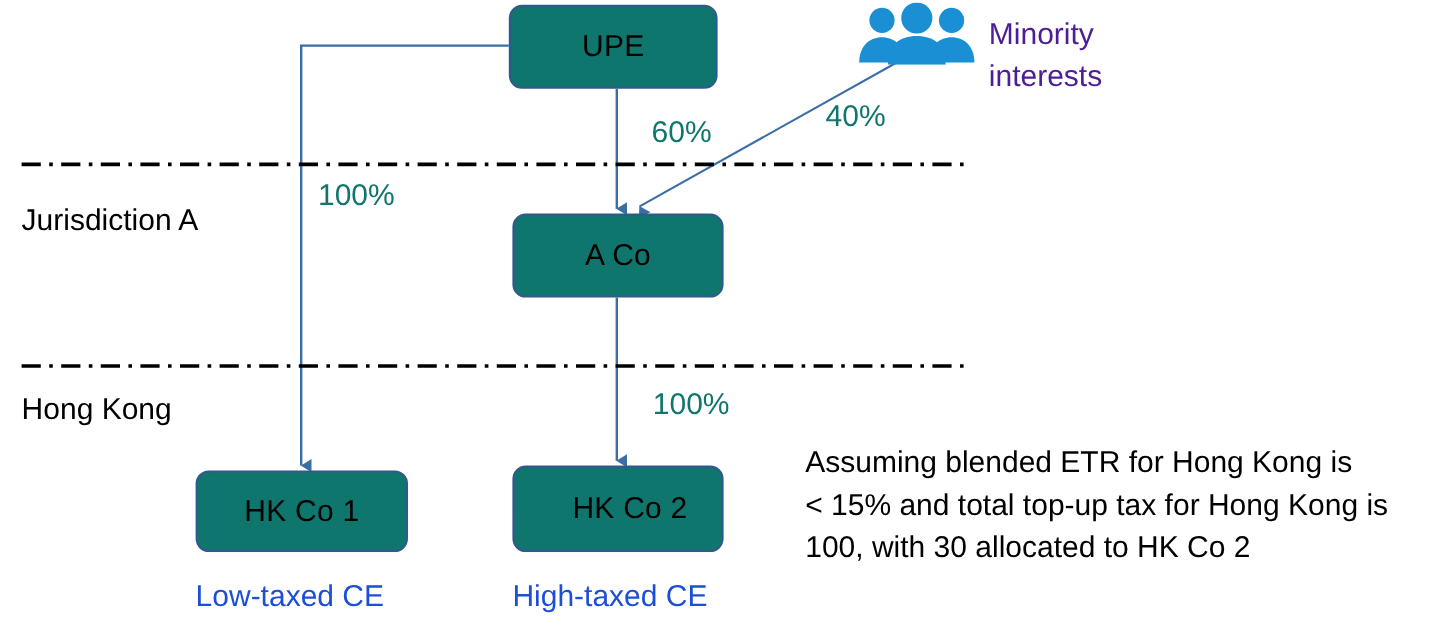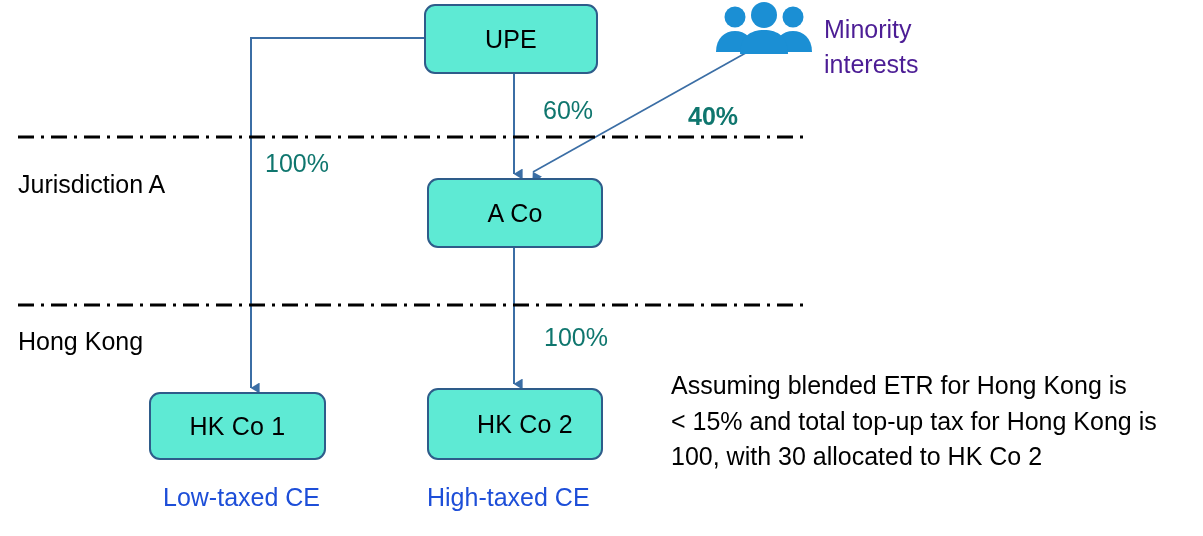--- a/index.html
+++ b/index.html
@@ -22,21 +22,21 @@
     position: absolute;
     left: 0;
     top: 0;
     width: 1203px;
     height: 536px;
     pointer-events: none;
   }
   .node-box {
     position: absolute;
     box-sizing: border-box;
-    background: #5eead4;
+    background: #0f766e;
     border: 2.2px solid #2E5C8A;
     border-radius: 11px;
     display: flex;
     align-items: center;
     justify-content: center;
     font-size: 25px;
     color: #000000;
     letter-spacing: 0.2px;
   }
   .label-text {
@@ -128,36 +128,36 @@
   </svg>
 
   <div class="node-box" style="left:424px; top:4px; width:174px; height:70px;">
     <span>UPE</span>
   </div>
 
   <div class="node-box" style="left:427px; top:178px; width:176px; height:70px;">
     <span>A Co</span>
   </div>
 
-  <div class="node-box" style="left:149px; top:392px; width:177px; height:68px;align-items:center;">
+  <div class="node-box" style="left:163px; top:392px; width:177px; height:68px;align-items:center;">
     <span>HK Co 1</span>
   </div>
 
   <div class="node-box" style="left:427px; top:388px; width:176px; height:72px;padding-left:20px;">
     <span>HK Co 2</span>
   </div>
 
   <div class="minority-label" style="left:824px; top:12px;">
     <div>Minority</div>
     <div>interests</div>
   </div>
 
   <div class="pct-label" style="left:543px; top:96px;">60%</div>
 
-  <div class="pct-label" style="left:688px; top:102px;font-weight:bold;">40%</div>
+  <div class="pct-label" style="left:688px; top:83px;">40%</div>
 
   <div class="pct-label" style="left:265px; top:149px;">100%</div>
 
   <div class="pct-label" style="left:544px; top:323px;">100%</div>
 
   <div class="label-text" style="left:18px; top:170px;">Jurisdiction A</div>
 
   <div class="label-text" style="left:18px; top:327px;">Hong Kong</div>
 
   <div class="ce-label" style="left:163px; top:483px; width:177px;">Low-taxed CE</div>

